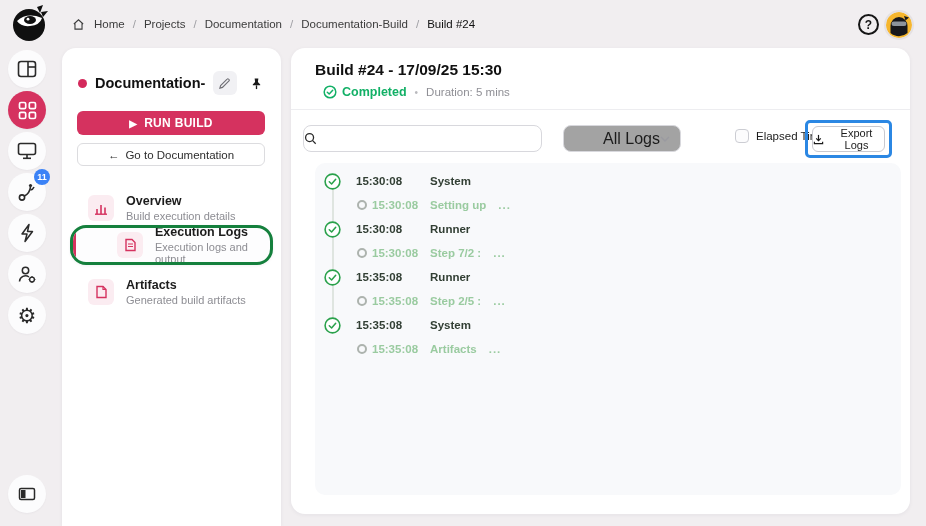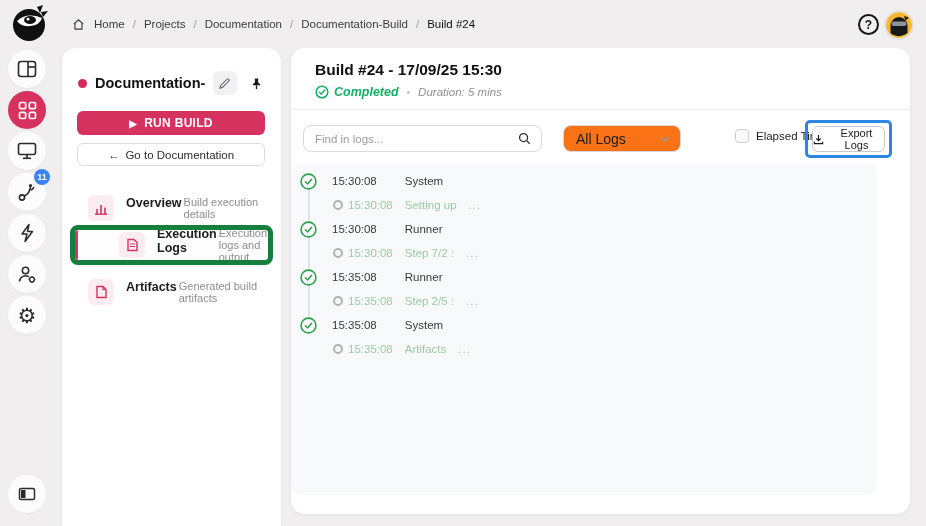--- a/index.html
+++ b/index.html
@@ -35,51 +35,51 @@
   .pink-dot { width:9px; height:9px; border-radius:50%; background:#d4295b; margin-right:8px; flex:none; }
   .panel-title { font-size:14.5px; font-weight:700; color:#121212; white-space:nowrap; max-width:110px; overflow:hidden; }
   .icon-btn { width:24px; height:24px; border-radius:6px; background:#f1f1f4; display:flex; align-items:center; justify-content:center; margin-left:8px; cursor:pointer; border:none; }
   .pin-btn { background:transparent; }
   .run-btn { position:absolute; left:15px; top:63px; width:188px; height:24px; background:#d5325f; border:none; border-radius:6px; color:#fff; font-weight:700; font-size:12px; display:flex; align-items:center; justify-content:center; gap:7px; cursor:pointer; font-family:inherit; letter-spacing:.3px; }
   .run-btn .play { font-size:10px; }
   .cfg-btn { position:absolute; left:15px; top:95px; width:188px; height:23px; background:#fff; border:1px solid #dcdcdf; border-radius:6px; color:#2e2e2e; font-size:11.5px; display:flex; align-items:center; justify-content:center; gap:6px; cursor:pointer; font-family:inherit; }
 
   .menu-item { position:absolute; left:8px; width:203px; height:40px; display:flex; align-items:center; cursor:pointer; padding-left:18px; }
   .menu-item.mi-0 { top:140px; }
-  .menu-item.mi-1 { top:177px; background:#fdfdfe; border:5px solid #15803d; border-radius:8px; box-shadow:0 1px 3px rgba(30,30,60,.06); overflow:hidden;padding-left:44px; }
+  .menu-item.mi-1 { top:177px; background:#fdfdfe; border:3px solid #15803d; border-radius:16px; box-shadow:0 1px 3px rgba(30,30,60,.06); overflow:hidden;padding-left:44px; }
   .menu-item.mi-1::before { content:""; position:absolute; left:0; top:0; bottom:0; width:3px; background:#d5325f; border-radius:3px; }
   .menu-item.mi-2 { top:224px; }
   .mi-ic { width:26px; height:26px; border-radius:6px; background:#fbecf1; display:flex; align-items:center; justify-content:center; flex:none; margin-right:12px; }
-  .mi-txt { display:flex; flex-direction:row; gap:2px; }
+  .mi-txt { display:flex; flex-direction:column; gap:2px; }
   .mi-label { font-size:12.5px; font-weight:700; color:#1c1c1c; }
   .mi-desc { font-size:11px; color:#8d8d93; }
 
   
   .main-card { position:absolute; left:291px; top:48px; width:619px; height:466px; background:#fff; border-radius:14px; box-shadow:0 1px 4px rgba(30,30,60,.06); }
   .mc-head { position:absolute; left:0; top:0; width:100%; height:62px; border-bottom:1px solid #ededf0; }
   .mc-title { position:absolute; left:24px; top:13px; font-size:15.5px; font-weight:700; color:#101010; }
-  .mc-status { position:absolute; left:24px; top:37px; display:flex; align-items:center; gap:5px;font-style:italic; }
+  .mc-status { position:absolute; left:32px; top:37px; display:flex; align-items:center; gap:5px; }
   .status-label { font-size:12.5px; font-weight:700; color:#12b066; }
   .status-dot { color:#b9b9bd; font-size:10px; margin:0 3px; }
   .duration { font-size:11.5px; color:#8f8f95; }
 
   
   .search-box { position:absolute; left:12px; top:77px; width:239px; height:27px; border:1px solid #d8d8dd; border-radius:8px; background:#fff; display:flex; align-items:center; }
   .search-box input { flex:1; border:none; outline:none; background:transparent; font-family:inherit; font-size:11.5px; color:#333; padding:0 8px 0 11px; }
   .search-box input::placeholder { color:#9b9ba1; }
   .search-ic { margin-right:10px; display:flex; }
-  .filter-select { position:absolute; left:272px; top:77px; width:118px; height:27px; border:1px solid #d8d8dd; border-radius:8px; background:#f97316; display:flex; align-items:center; justify-content:space-between; padding:0 10px 0 12px; font-size:14px; color:#1c1c1c; cursor:pointer; }
+  .filter-select { position:absolute; left:272px; top:77px; width:118px; height:27px; border:1px solid #d8d8dd; border-radius:8px; background:#a3a3a3; display:flex; align-items:center; justify-content:flex-end; padding:0 10px 0 12px; font-size:16px; color:#1c1c1c; cursor:pointer; }
   .elapsed-wrap { position:absolute; left:444px; top:81px; display:flex; align-items:center; gap:7px; cursor:pointer; }
   .checkbox { width:14px; height:14px; border:1.5px solid #cccdd3; border-radius:4px; background:#fcfcfd; }
   .elapsed-label { font-size:11.5px; color:#1c1c1c; }
   .export-btn { position:absolute; left:521px; top:78px; width:73px; height:26px; background:#fff; border:1px solid #c9c9cf; border-radius:6px; display:flex; align-items:center; justify-content:center; gap:5px; font-size:11px; color:#1c1c1c; cursor:pointer; font-family:inherit; }
   .hl-box { position:absolute; left:514px; top:72px; width:87px; height:38px; border:3px solid #2b87e3; border-radius:5px; pointer-events:none; }
 
   
-  .logs-panel { position:absolute; left:0; top:115px; width:586px; height:332px; background:#f8f9fb; border-radius:10px; padding-top:6px; }
+  .logs-panel { position:absolute; left:24px; top:115px; width:586px; height:332px; background:#f8f9fb; border-radius:10px; padding-top:6px;font-weight:bold; }
   .log-line { position:absolute; left:16.5px; top:24px; width:2px; height:144px; background:#dfe5e0; }
   .log-row { position:relative; height:24px; display:flex; align-items:center; z-index:1; }
   .lcheck { width:17px; height:17px; margin-left:9px; flex:none; display:flex; }
   .ltime { margin-left:15px; font-size:11.5px; color:#323f34; }
   .lsrc { margin-left:28px; font-size:11.5px; color:#323f34; }
   .log-sub { padding-left:42px; cursor:pointer; }
   .donut { width:10px; height:10px; border-radius:50%; border:2.5px solid #6f7a70; opacity:.55; flex:none; }
   .stime { margin-left:5px; font-size:11.5px; color:#9acba0; }
   .smsg { margin-left:12px; font-size:11.5px; color:#9acba0; }
   .smore { margin-left:12px; font-size:11.5px; color:#9acba0; letter-spacing:1px; cursor:pointer; }
@@ -272,21 +272,20 @@
               <polyline points="4.3,7.2 6.2,9 9.7,5.3" fill="none" stroke="#12b066" stroke-width="1.5" stroke-linecap="round" stroke-linejoin="round"></polyline>
             </svg>
         </span>
         <span class="status-label">Completed</span>
         <span class="status-dot">•</span>
         <span class="duration">Duration: 5 mins</span>
       </div>
     </div>
 
     <div class="search-box">
-      <input type="text" placeholder="Find in logs..." style="">
       <span class="search-ic">
         <svg width="13" height="13" viewBox="0 0 14 14">
             <circle cx="6" cy="6" r="4.3" fill="none" stroke="#2a2a2a" stroke-width="1.4"></circle>
             <line x1="9.3" y1="9.3" x2="12.6" y2="12.6" stroke="#2a2a2a" stroke-width="1.4"></line>
           </svg>
       </span>
     </div>
 
     <div class="filter-select">
       <span>All Logs</span>

